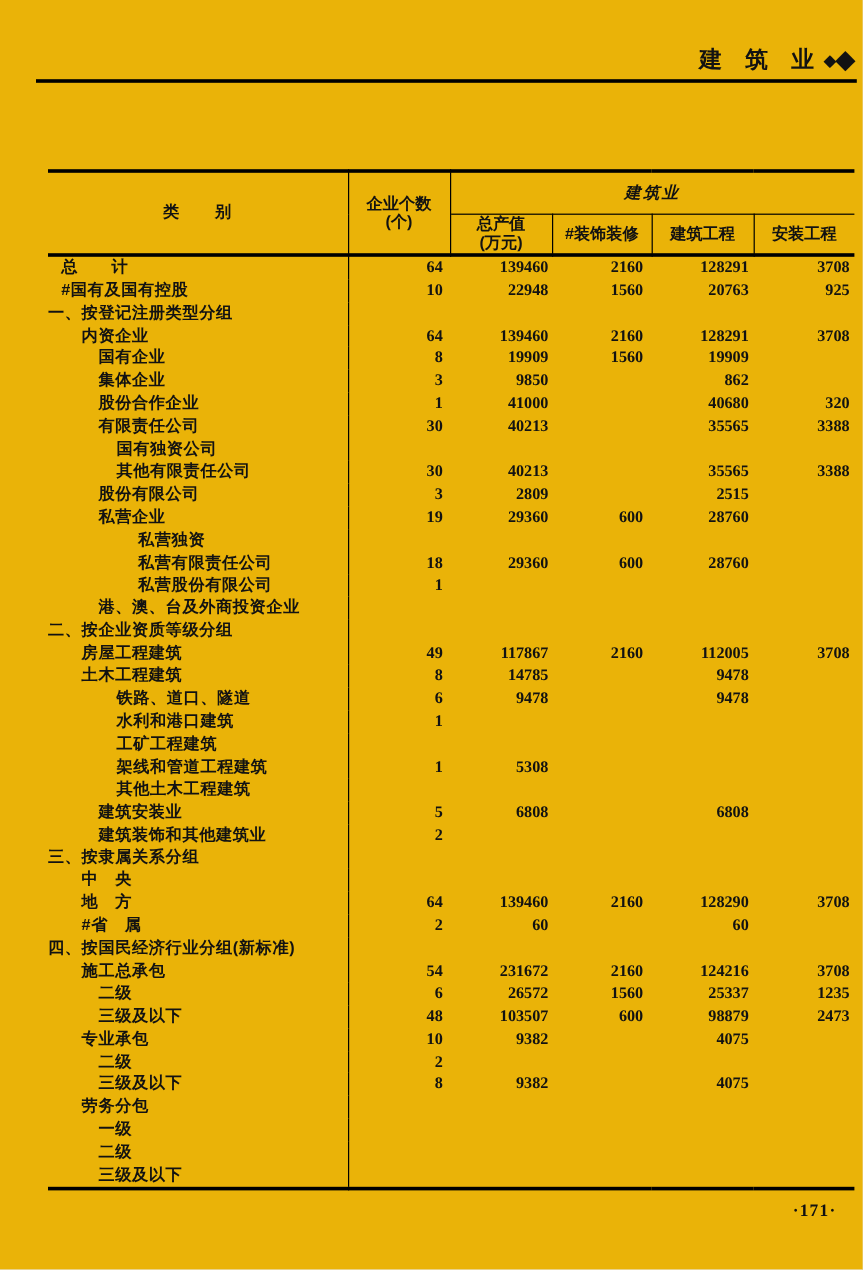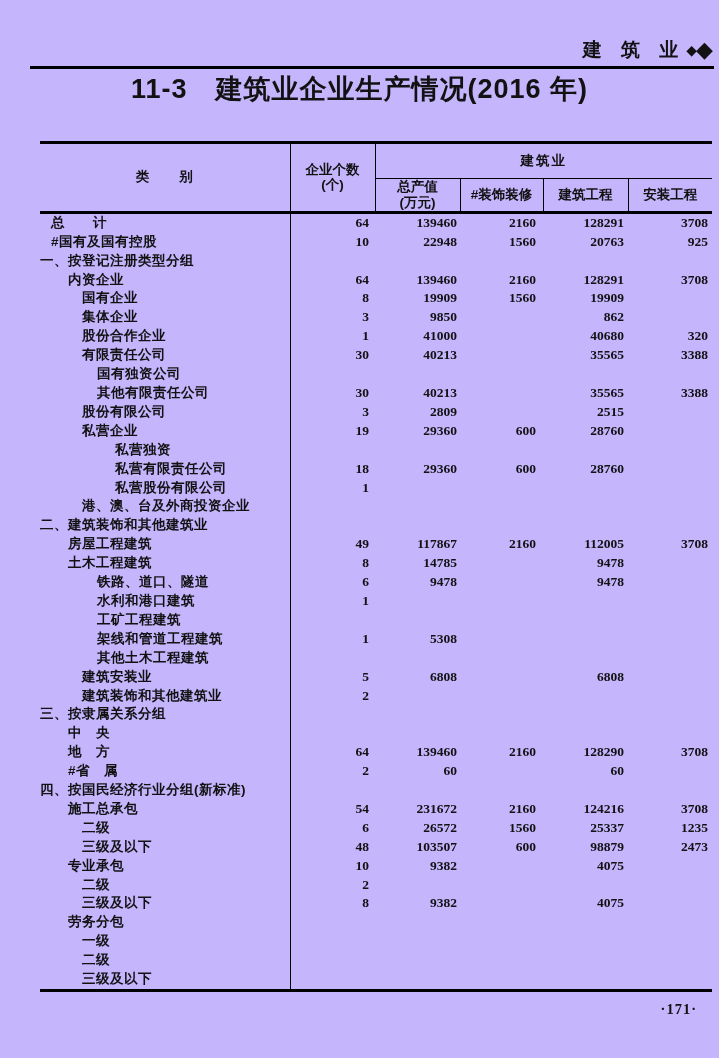--- a/index.html
+++ b/index.html
@@ -1,21 +1,21 @@
 <!DOCTYPE html>
 <html><head>
 <meta charset="utf-8">
 <style>
   * { margin: 0; padding: 0; box-sizing: border-box; }
   html, body { background: #e8e8e8; }
   .page {
     position: relative;
     width: 719px;
     height: 1058px;
-    background: #c4b5fd;
+    background: #eab308;
     font-family: "Liberation Sans", "DejaVu Sans", sans-serif;
     color: #121212;
     overflow: hidden;
     margin: 0 auto;
   }
 
   
   .masthead {
     position: absolute;
     top: 37px;
@@ -63,21 +63,21 @@
     font-size: 13.5px;
     font-weight: 700;
     text-align: center;
     vertical-align: middle;
     padding: 0;
   }
   tr.hrow1 { height: 36px; }
   tr.hrow2 { height: 30px; }
   .th-cat  { border-right: 1.5px solid #000; letter-spacing: 1px; }
   .th-ent  { border-right: 1.5px solid #000; }
-  .th-group{ border-bottom: 1.5px solid #000; letter-spacing: 2px; }
+  .th-group{ border-bottom: 1.5px solid #000; letter-spacing: 2px; font-style: italic; }
   .brr     { border-right: 1.5px solid #000; }
   .two-line span { display: block; line-height: 1.18; }
 
   tbody td {
     height: 18.9px;
     line-height: 18.9px;
     padding: 0;
     font-size: 13.5px;
     font-weight: 700;
     white-space: nowrap;
@@ -112,21 +112,20 @@
 <div class="page">
 
   <div class="masthead">
     <span class="mh-text">建 筑 业</span>
     <span class="dm-small">◆</span>
     <span class="dm-large">◆</span>
   </div>
 
   <div class="top-rule"></div>
 
-  <div class="doc-title">11-3　建筑业企业生产情况(2016 年)</div>
 
   <div class="table-wrap">
     <table class="stats">
       <colgroup>
         <col style="width:250px">
           <col style="width:85px">
           <col style="width:85px">
         <col style="width:83px">
           <col style="width:85px">
           <col style="width:84px">
@@ -273,21 +272,21 @@
   </tr>
           <tr>
     <td class="lbl" style="padding-left: 42px;">港、澳、台及外商投资企业</td>
     <td class="num c1"></td>
     <td class="num c2"></td>
     <td class="num c3"></td>
     <td class="num c4"></td>
     <td class="num c5"></td>
   </tr>
           <tr>
-    <td class="lbl" style="padding-left: 0px;">二、建筑装饰和其他建筑业</td>
+    <td class="lbl" style="padding-left: 0px;">二、按企业资质等级分组</td>
     <td class="num c1"></td>
     <td class="num c2"></td>
     <td class="num c3"></td>
     <td class="num c4"></td>
     <td class="num c5"></td>
   </tr>
           <tr>
     <td class="lbl" style="padding-left: 28px;">房屋工程建筑</td>
     <td class="num c1">49</td>
     <td class="num c2">117867</td>

